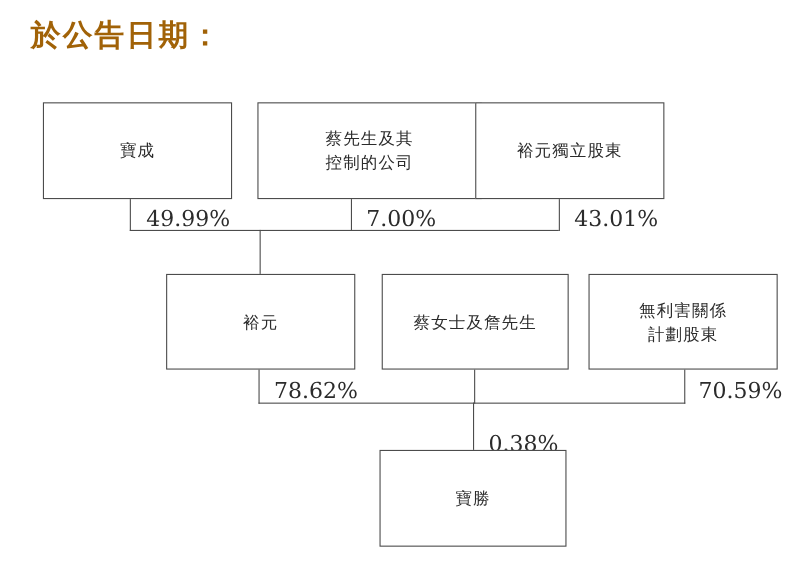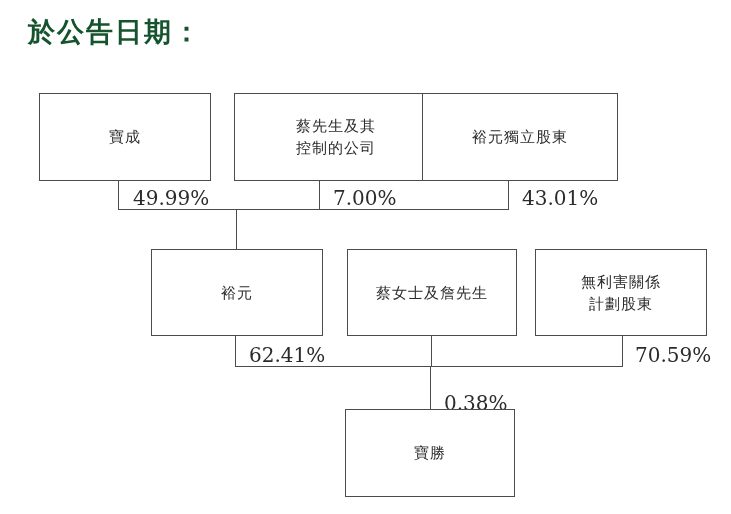--- a/index.html
+++ b/index.html
@@ -18,21 +18,21 @@
 
   
   .title {
     position: absolute;
     left: 28px;
     top: 14px;
     font-family: "DejaVu Sans", "Liberation Sans", sans-serif;
     font-weight: bold;
     font-size: 27px;
     letter-spacing: 2px;
-    color: #14532d;
+    color: #a16207;
     white-space: nowrap;
   }
 
   
   .node {
     position: absolute;
     box-sizing: border-box;
     border: 1.6px solid #4c4c4c;
     background: #ffffff;
     display: flex;
@@ -79,21 +79,21 @@
 
   <div class="node" style="left:39px;  top:93px;  width:172px; height:88px;">
     <span class="node-label">寶成</span>
   </div>
 
   <div class="node" style="left:234px; top:93px;  width:204px; height:88px;text-align:center;">
     <span class="node-label">蔡先生及其
 控制的公司</span>
   </div>
 
-  <div class="node" style="left:422px; top:93px;  width:196px; height:88px;">
+  <div class="node" style="left:432px; top:93px;  width:172px; height:88px;">
     <span class="node-label">裕元獨立股東</span>
   </div>
 
   <div class="vline" style="left:118px; top:181px; height:29px;"></div>
   <div class="vline" style="left:319px; top:181px; height:29px;"></div>
   <div class="vline" style="left:508px; top:181px; height:29px;"></div>
 
   <div class="hline" style="left:118px; top:209px; width:390px;"></div>
 
   <div class="vline" style="left:236px; top:209px; height:41px;"></div>
@@ -116,21 +116,21 @@
   </div>
 
   <div class="vline" style="left:235px; top:336px; height:31px;"></div>
   <div class="vline" style="left:431px; top:336px; height:31px;"></div>
   <div class="vline" style="left:622px; top:336px; height:31px;"></div>
 
   <div class="hline" style="left:235px; top:366px; width:388px;"></div>
 
   <div class="vline" style="left:430px; top:366px; height:44px;"></div>
 
-  <div class="pct" style="left:249px; top:343px;">62.41%</div>
+  <div class="pct" style="left:249px; top:343px;">78.62%</div>
   <div class="pct" style="left:444px; top:343px;margin-top:48px;">0.38%</div>
   <div class="pct" style="left:635px; top:343px;">70.59%</div>
 
   <div class="node" style="left:345px; top:409px; width:170px; height:88px;">
     <span class="node-label">寶勝</span>
   </div>
 
 </div>
 
 </body></html>

